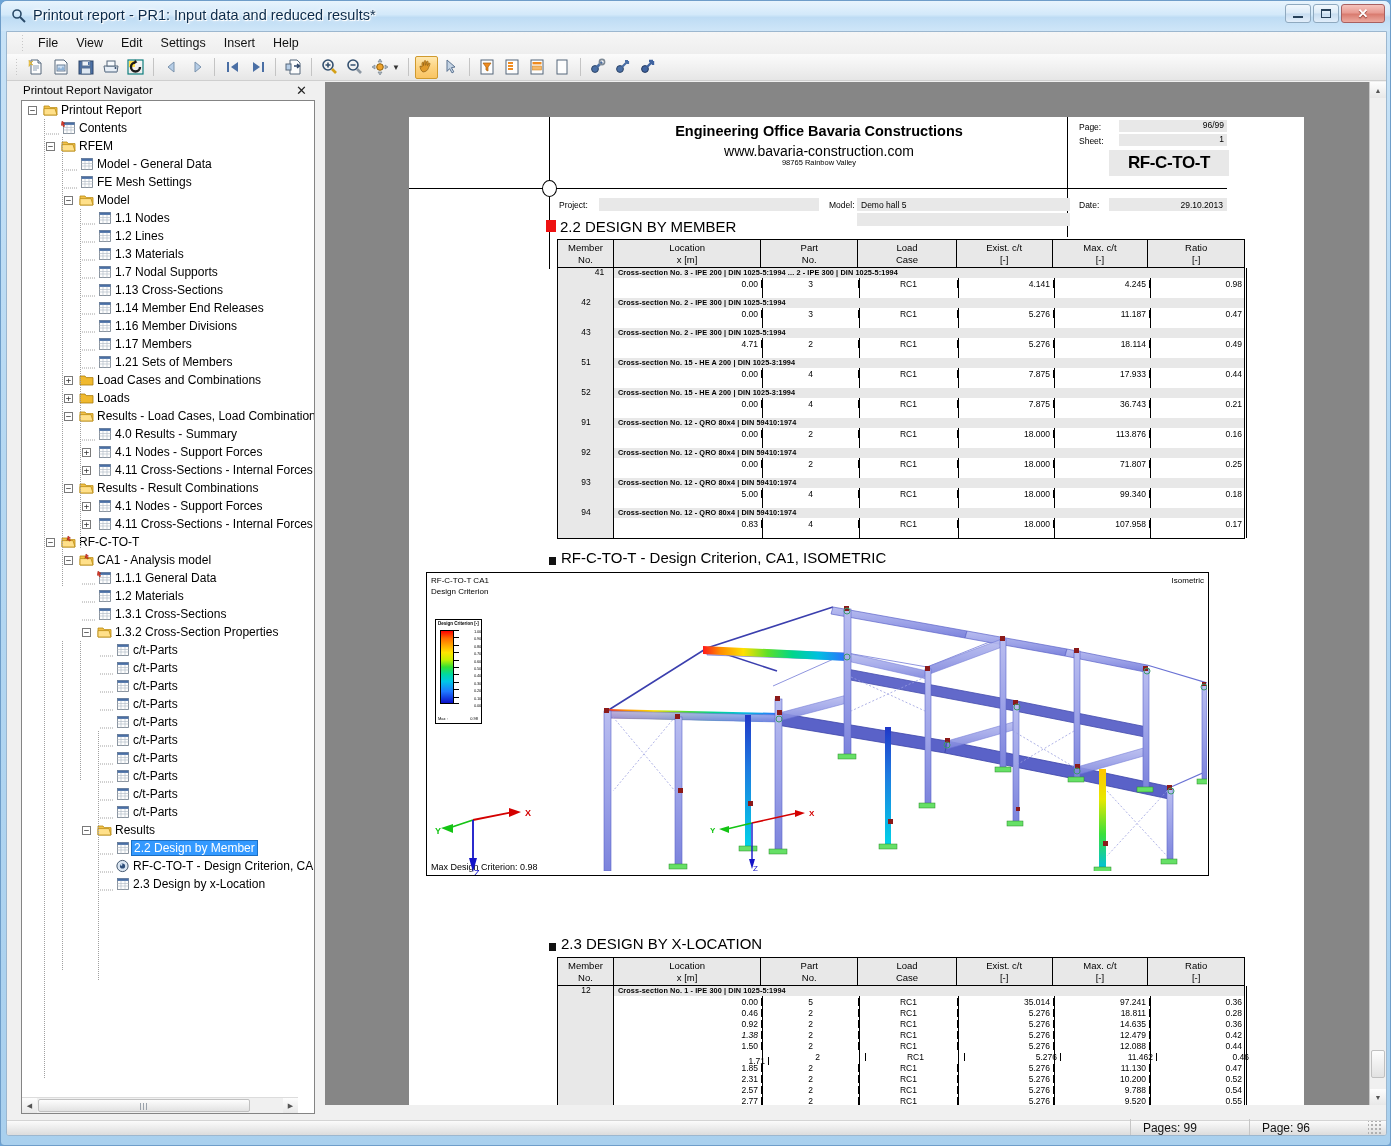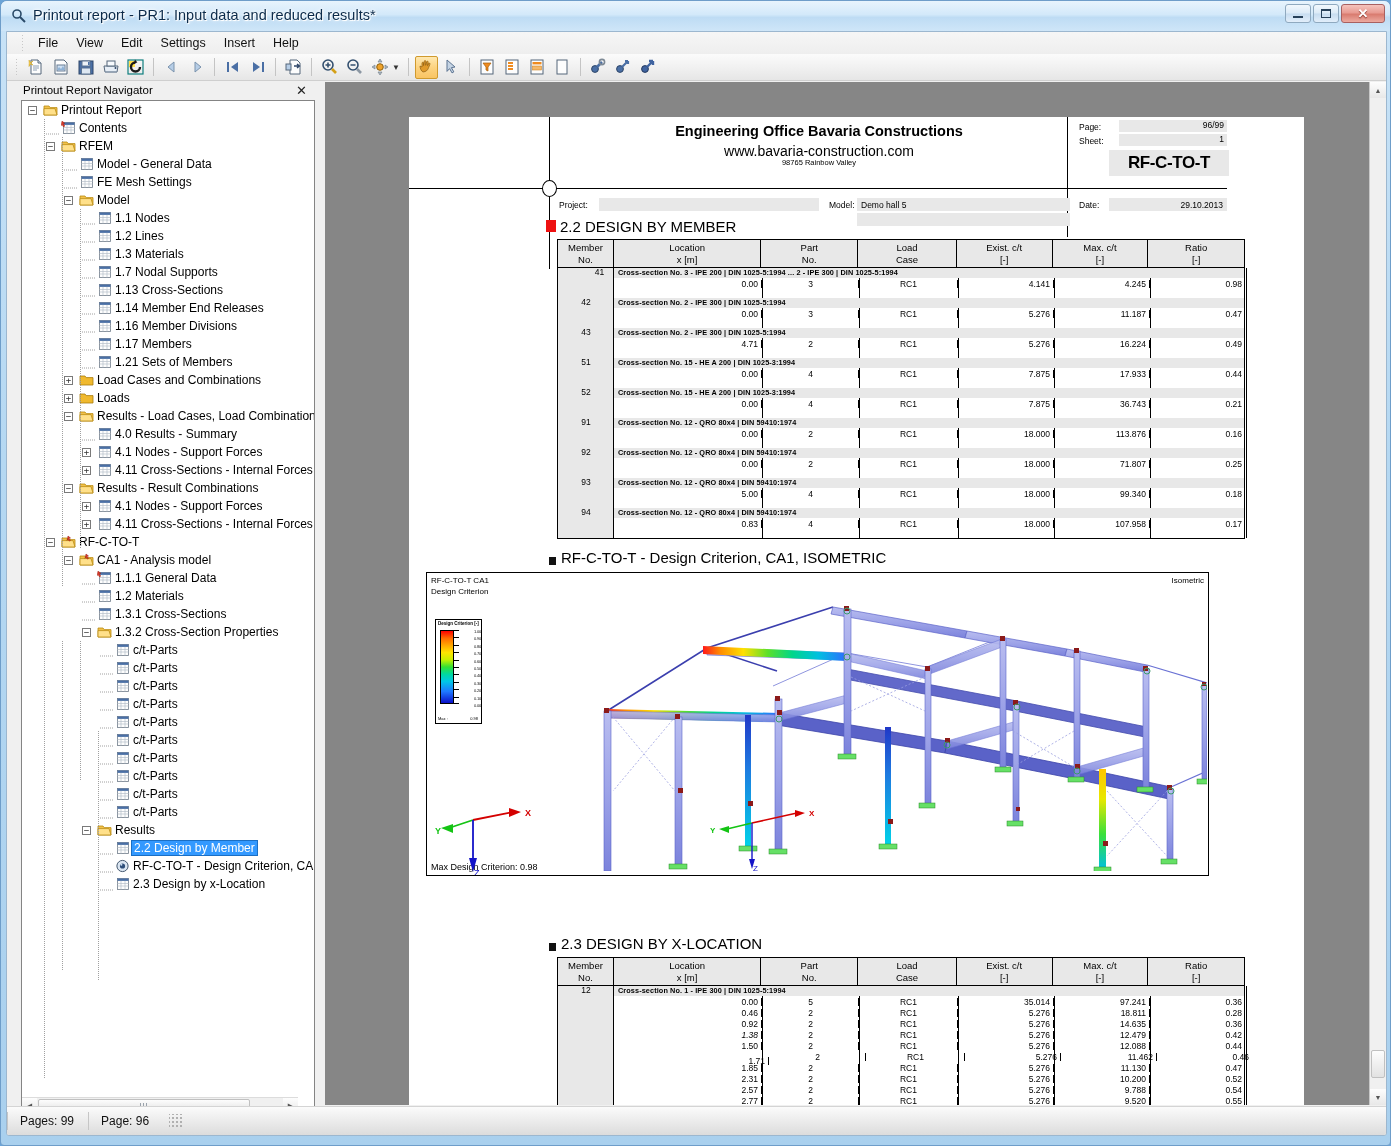--- a/index.html
+++ b/index.html
@@ -154,25 +154,25 @@
   }
   #page {
     position: absolute; left: 84px; top: 35px; width: 895px; height: 1060px;
     background: #fff;
   }
   #docvs { position: absolute; right: 0; top: 0; width: 17px; bottom: 0;
     background: #f0f0f0; border-left: 1px solid #c8c8c8; }
 
   
   #statusbar {
-    position: absolute; left: 0; right: 0; bottom: 0; height: 29px;
+    position: absolute; left: 0; right: 0; bottom: 0; height: 15px;
     background: linear-gradient(180deg,#fbfbfb 0%,#eaeaea 55%,#dcdcdc 100%);
     border-top: 1px solid #d4d4d4;
-    display: flex; align-items: center; justify-content: flex-start;
-    font-size: 12px; color: #111;
+    display: flex; align-items: center; justify-content: flex-end;
+    font-size: 12px; color: #111; gap: 38px;
   }
   #statusbar .sfield { border-left: 1px solid #c6c6c6; padding: 0 14px 0 12px; height: 18px;
     display:flex; align-items:center; }
   #statusbar .resize { width: 14px; height: 14px; margin: 0 4px 0 6px;
     background-image: radial-gradient(#b0b0b0 40%, transparent 41%);
     background-size: 4px 4px; background-position: right bottom;}
 
   
   #page { font-family: "Liberation Sans", sans-serif; color: #000; }
 
@@ -1068,21 +1068,21 @@
                 <div class="c tick" style="width: 96px;">11.187</div>
                 <div class="c" style="width: 96px;">0.47</div>
               </div>
               <div class="rt-group" style="position: absolute; left: 56px; top: 60px; width: 630px;">Cross-section No. 2 - IPE 300 | DIN 1025-5:1994</div>
               <div class="rt-memno" style="top: 59px;">43</div>
               <div class="rt-row" style="position: absolute; left: 56px; top: 70px;">
                 <div class="c tick" style="width: 148px;">4.71</div>
                 <div class="c ctr tick" style="width: 97px;">2</div>
                 <div class="c ctr tick" style="width: 99px;">RC1</div>
                 <div class="c tick" style="width: 96px;">5.276</div>
-                <div class="c tick" style="width: 96px;">16.224</div>
+                <div class="c tick" style="width: 96px;">18.114</div>
                 <div class="c" style="width: 96px;">0.49</div>
               </div>
               <div class="rt-group" style="position: absolute; left: 56px; top: 90px; width: 630px;">Cross-section No. 15 - HE A 200 | DIN 1025-3:1994</div>
               <div class="rt-memno" style="top: 89px;">51</div>
               <div class="rt-row" style="position: absolute; left: 56px; top: 100px;">
                 <div class="c tick" style="width: 148px;">0.00</div>
                 <div class="c ctr tick" style="width: 97px;">4</div>
                 <div class="c ctr tick" style="width: 99px;">RC1</div>
                 <div class="c tick" style="width: 96px;">7.875</div>
                 <div class="c tick" style="width: 96px;">17.933</div>

